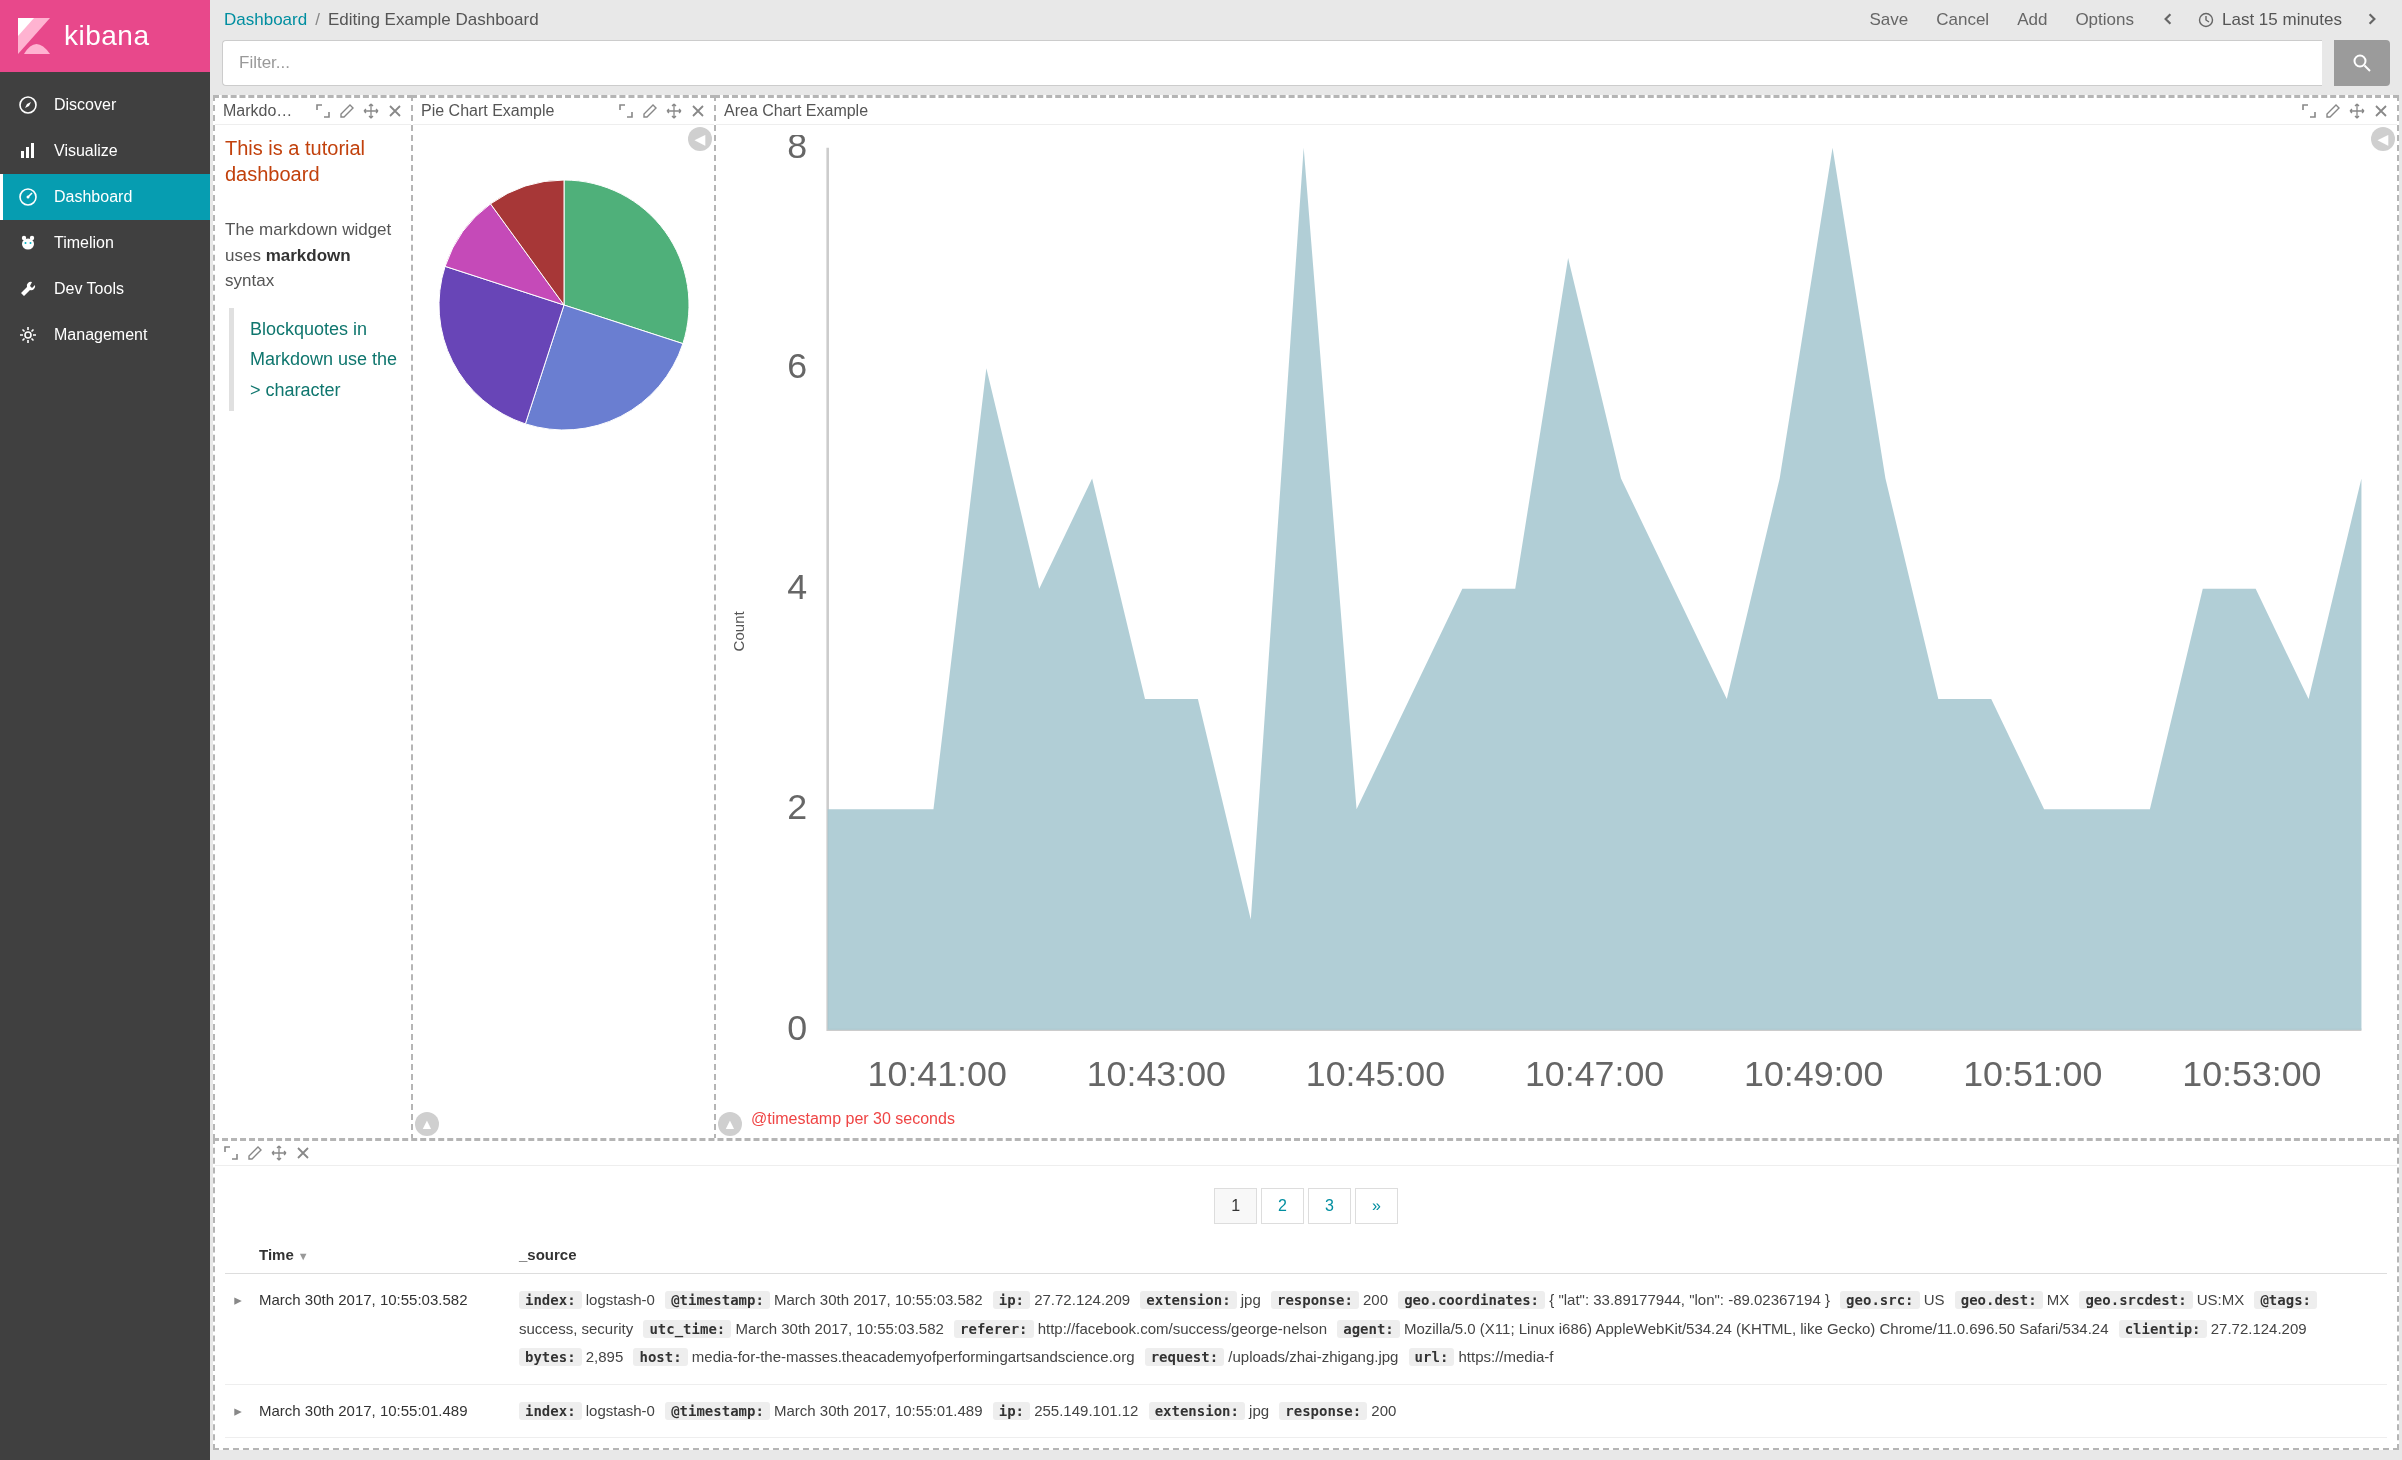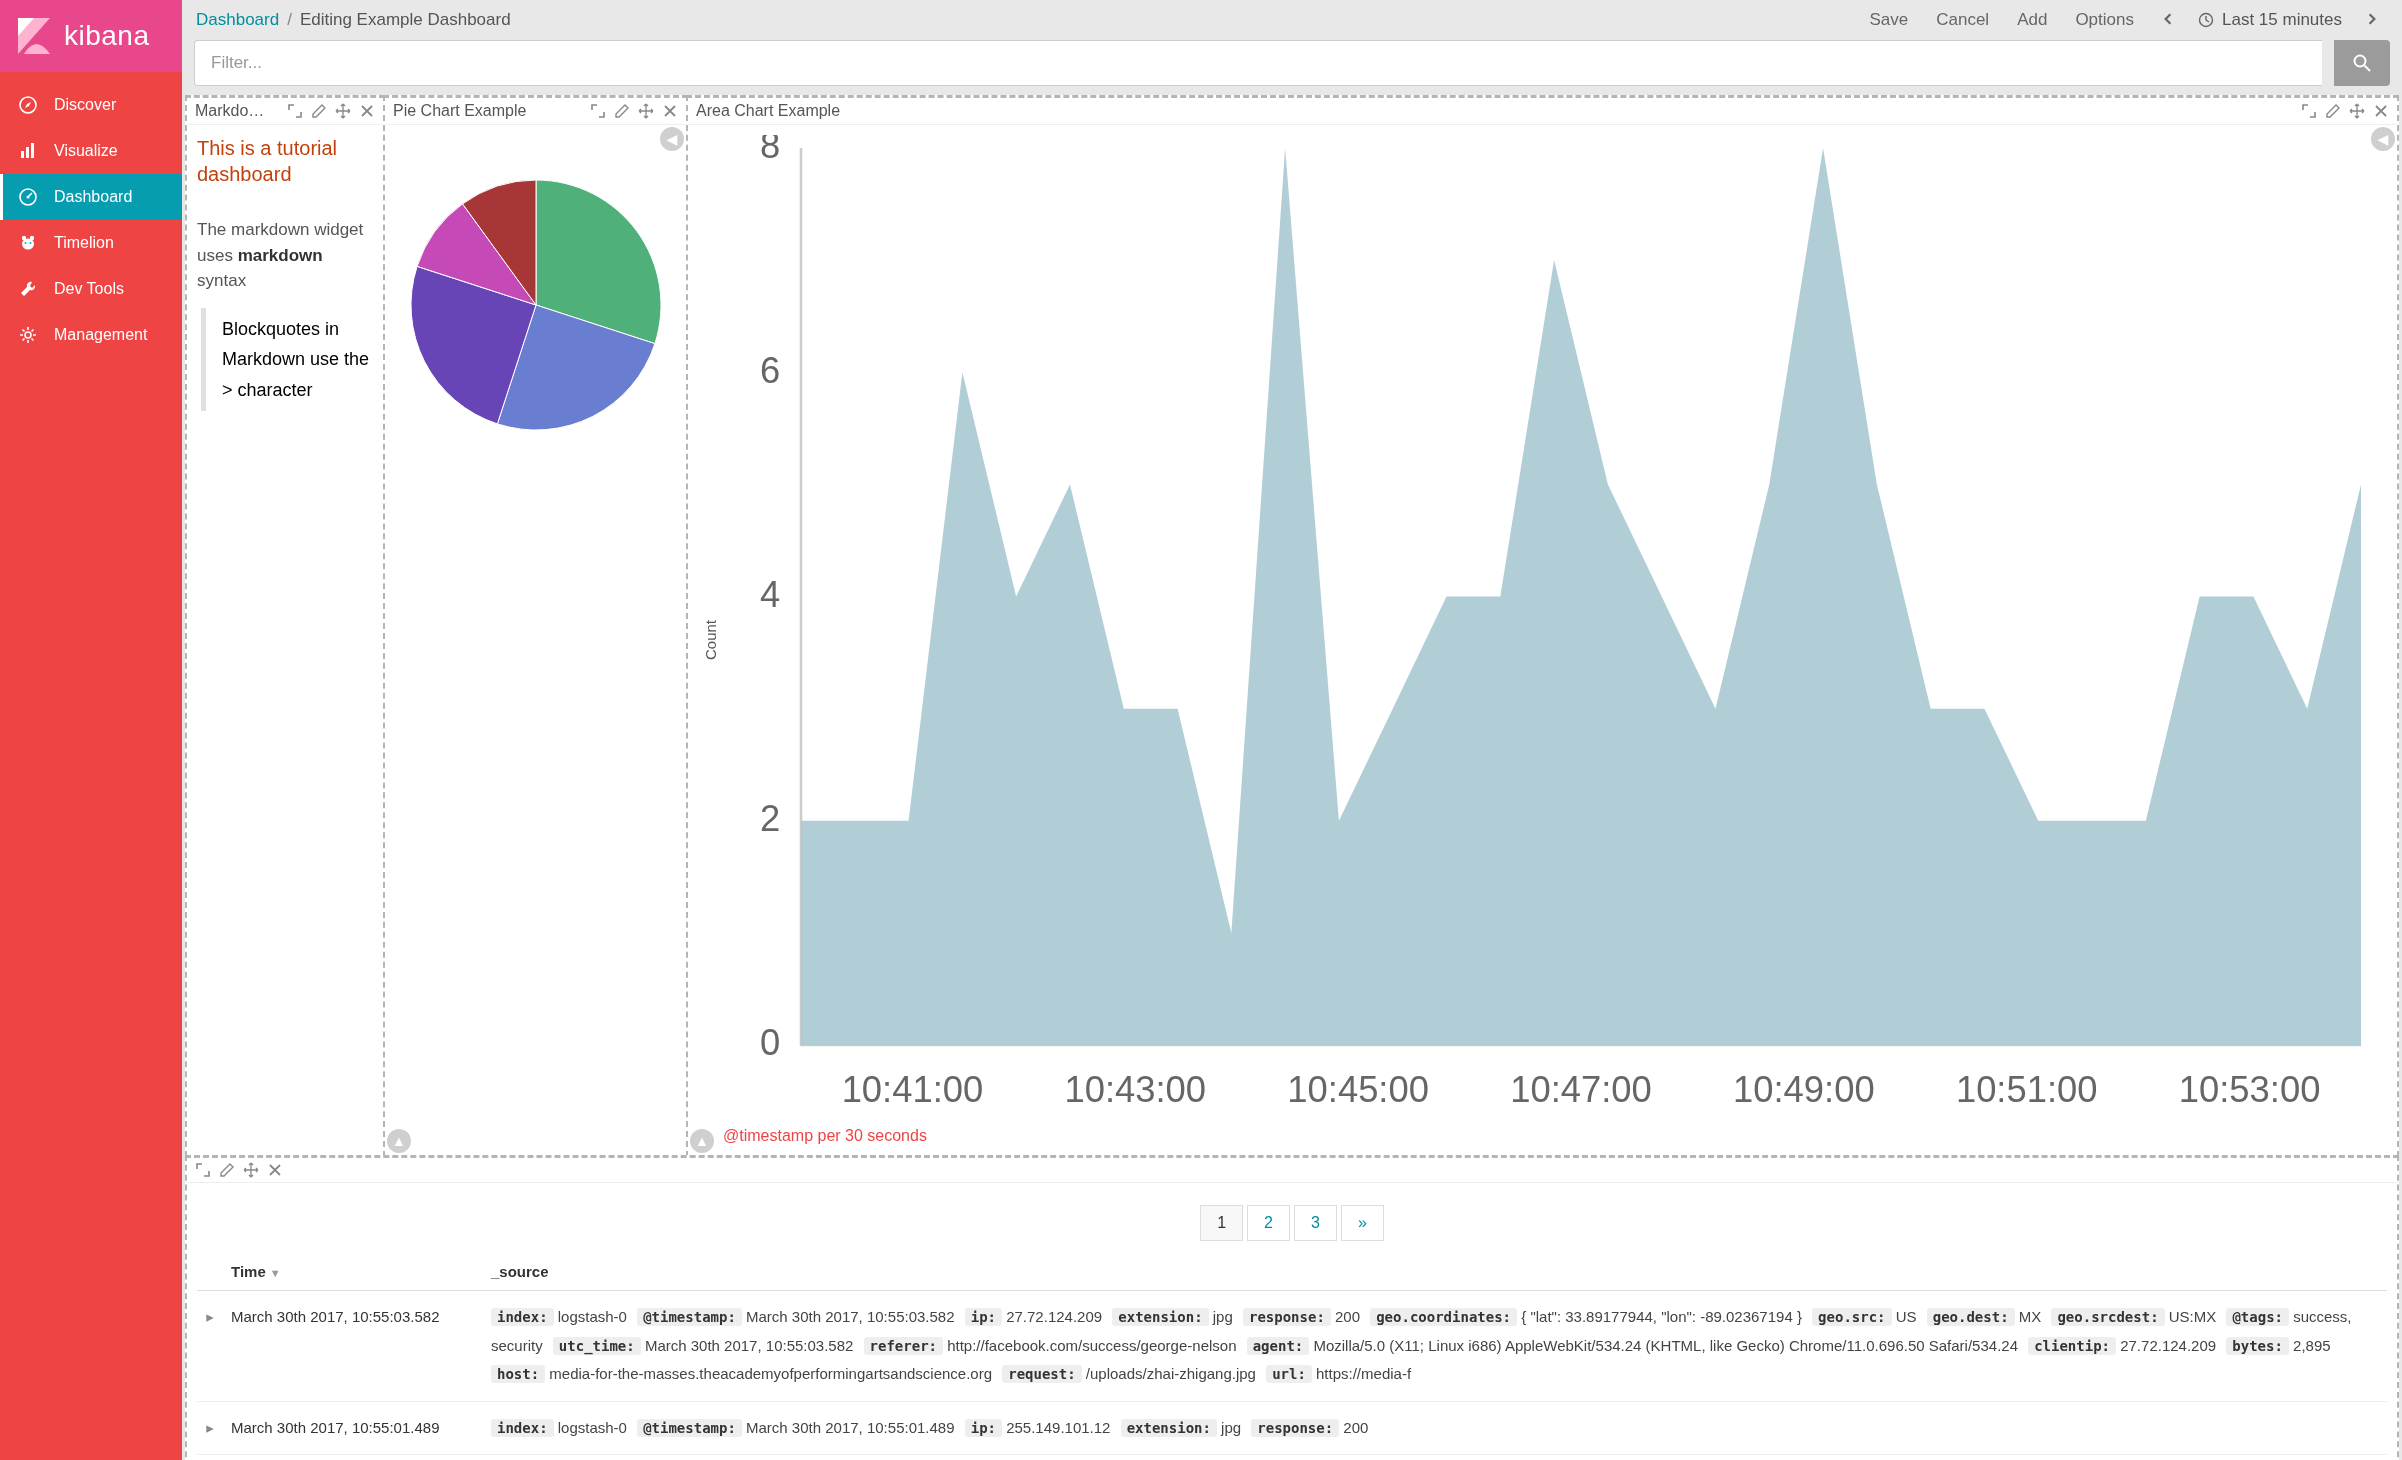--- a/index.html
+++ b/index.html
@@ -1,20 +1,20 @@
 <!DOCTYPE html>
 <html><head>
 <meta charset="utf-8">
 <style>
 *{box-sizing:border-box;margin:0;padding:0}
 html,body{height:100%;font-family:-apple-system,BlinkMacSystemFont,"Segoe UI","Helvetica Neue",Arial,sans-serif;color:#2d2d2d;background:#e8e8e8}
 .app{display:flex;height:100%;min-height:850px}
 
 
-.sidebar{width:182px;background:#ef4444;color:#fff;display:flex;flex-direction:column;flex-shrink:0}
+.sidebar{width:210px;background:#404040;color:#fff;display:flex;flex-direction:column;flex-shrink:0}
 .brand{background:#e8488b;height:72px;display:flex;align-items:center;padding:0 14px;gap:10px}
 .brand svg{width:40px;height:40px;flex-shrink:0}
 .brand-name{font-size:28px;font-weight:400;letter-spacing:0.5px}
 .nav{display:flex;flex-direction:column;padding-top:10px}
 .nav-item{display:flex;align-items:center;gap:16px;padding:13px 18px;font-size:16px;cursor:pointer;color:#fff}
 .nav-item:hover,.nav-item.active{background:#069db1}
 .nav-item.active{box-shadow:inset 3px 0 0 #fff}
 .nav-item svg{width:20px;height:20px;flex-shrink:0}
 
 
@@ -49,21 +49,21 @@
 .panel-tools{display:flex;gap:8px;color:#888}
 .panel-tools span,.panel-tools svg{width:16px;height:16px;cursor:pointer}
 .panel-body{flex:1;padding:10px;overflow:hidden;position:relative}
 .row.top .panel-body{height:450px}
 .round-arrow{width:24px;height:24px;border-radius:50%;background:#cfcfcf;color:#fff;display:flex;align-items:center;justify-content:center;position:absolute;cursor:pointer;font-size:14px}
 
 
 .md h1{font-size:20px;font-weight:400;color:#c2410c;line-height:1.3;margin-bottom:30px}
 .md p{font-size:17px;color:#555;line-height:1.5;margin-bottom:14px}
 .md b{font-weight:700;color:#333}
-.md blockquote{border-left:5px solid #e0e0e0;padding:6px 0 6px 16px;color:#000000;font-size:18px;line-height:1.7;margin-left:4px}
+.md blockquote{border-left:5px solid #e0e0e0;padding:6px 0 6px 16px;color:#0f766e;font-size:18px;line-height:1.7;margin-left:4px}
 
 
 .pie-svg{display:block;margin:40px auto 0}
 
 
 .area-wrap{display:flex;height:100%}
 .ylabel{writing-mode:vertical-rl;transform:rotate(180deg);text-align:center;font-size:15px;color:#555;padding:0 4px}
 .chart-col{flex:1;display:flex;flex-direction:column}
 .chart-svg{flex:1;width:100%}
 .xlabel{text-align:left;font-size:16px;color:#ef4444;padding-top:4px}

